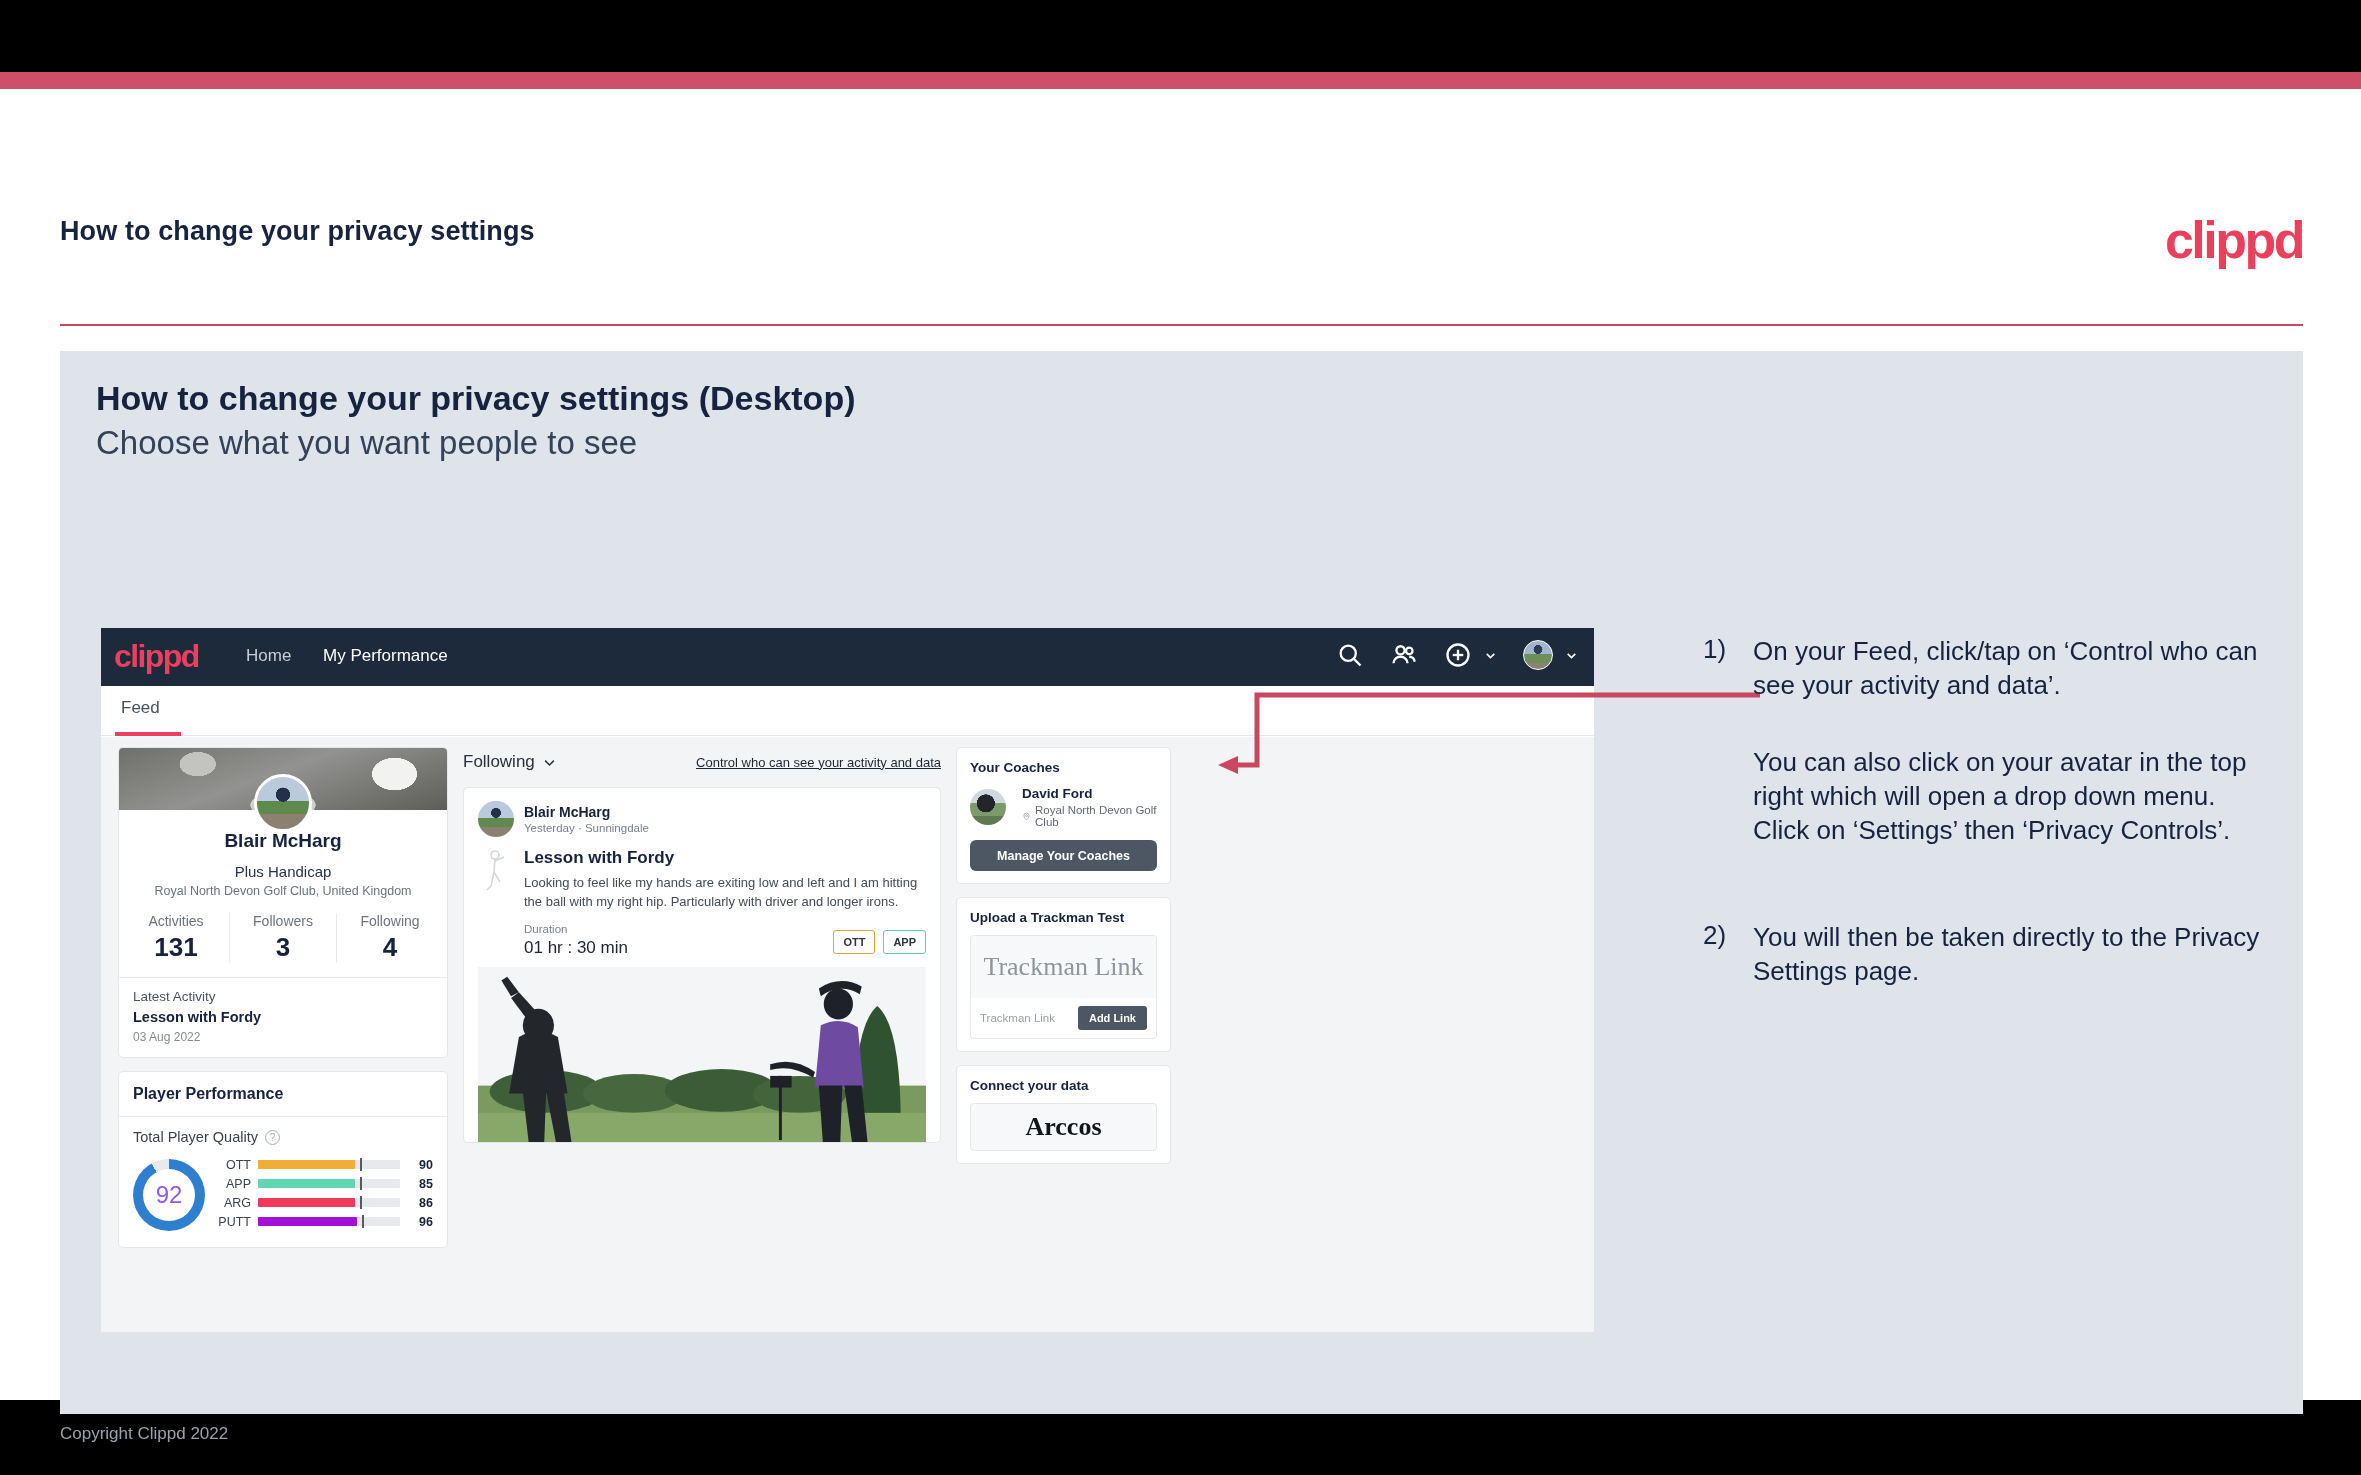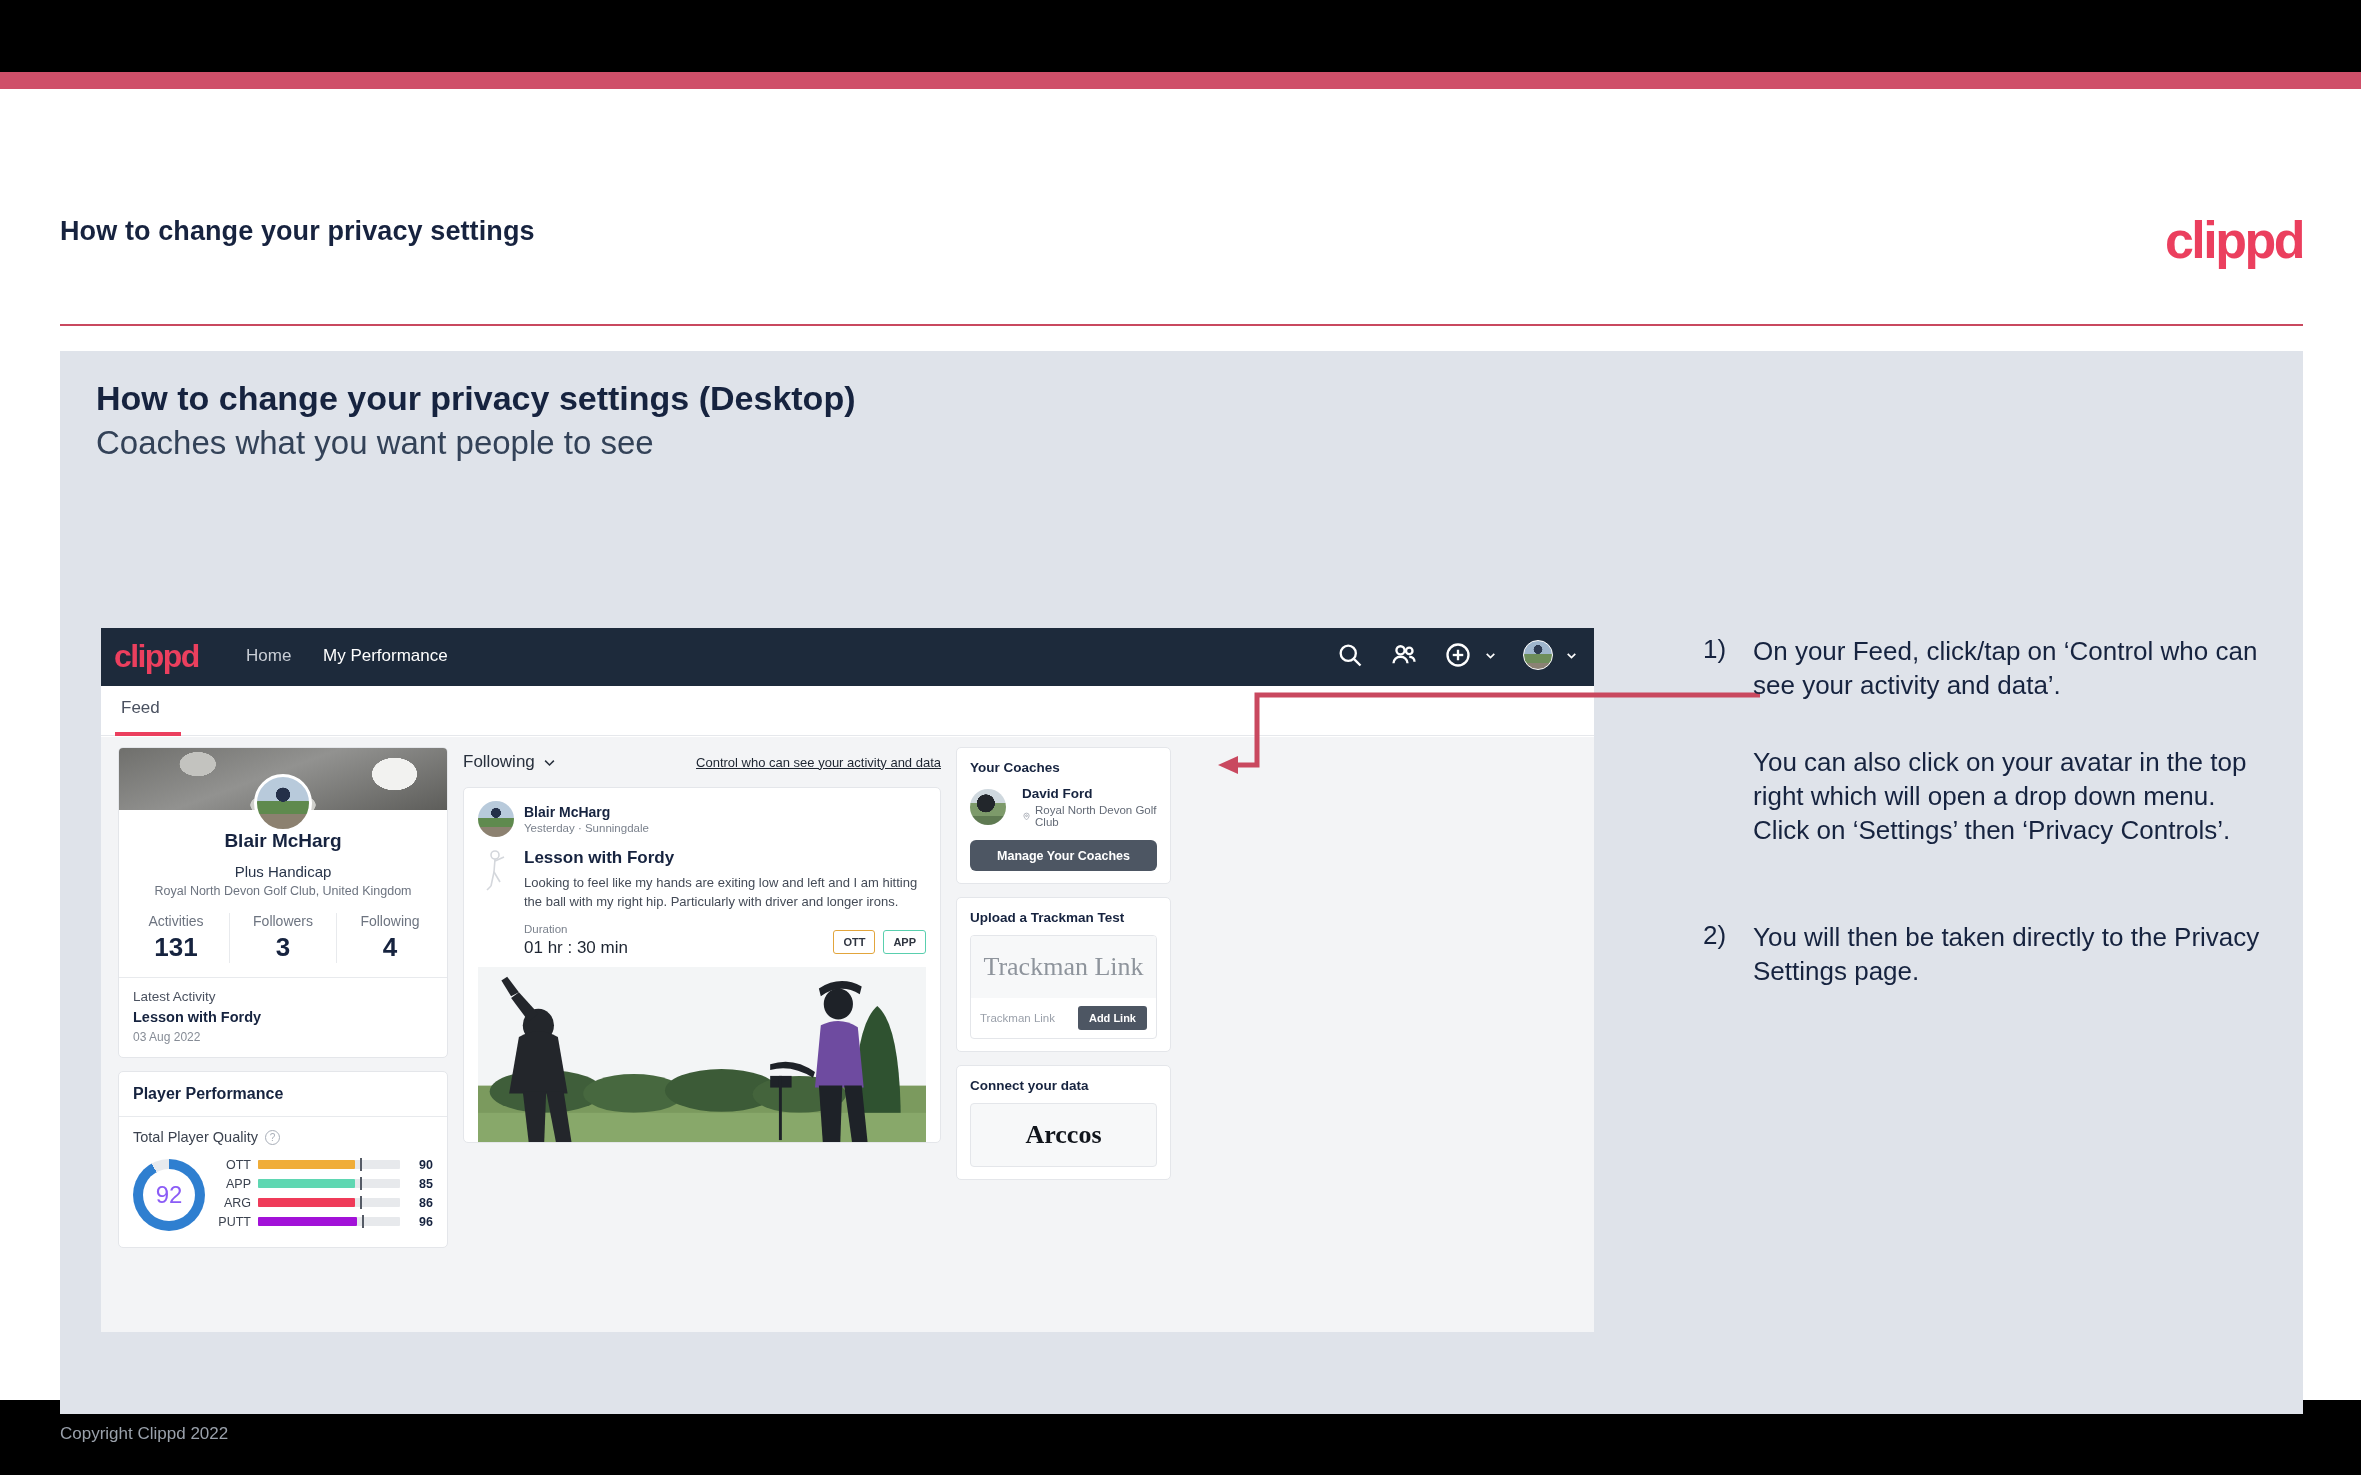--- a/index.html
+++ b/index.html
@@ -215,21 +215,21 @@
     height:62px; background:#f7f8f9; display:flex; align-items:center; justify-content:center;
     font-family:"Liberation Serif", serif; font-size:26px; color:#8e949c;
   }
   .tm-row { display:flex; align-items:center; justify-content:space-between; padding:8px 9px; }
   .tm-ph { font-size:11.5px; color:#9aa0aa; }
   .btn-add {
     background:#4d5663; color:#fff; border:none; border-radius:3px;
     font-size:11px; font-weight:700; padding:6px 11px;
     font-family:"Liberation Sans", sans-serif; cursor:pointer;
   }
-  .ac-box { margin-top:10px; border:1px solid #e4e6ea; border-radius:4px; height:64px;
+  .ac-box { margin-top:10px; border:1px solid #e4e6ea; border-radius:4px; height:48px;
             background:#f7f8f9; display:flex; align-items:center; justify-content:center; }
   .ac-logo { font-family:"Liberation Serif", serif; font-size:26px; font-weight:700; color:#11151c; }
 
   
   .callout { position:absolute; left:1200px; top:580px; width:560px; height:120px; pointer-events:none; }
 
   
   .instr { position:absolute; left:1703px; top:545px; width:560px; }
   .ins-item { display:flex; gap:16px; margin-bottom:0; }
   .ins-num { font-size:26px; color:#16233f; width:34px; flex:none; }
@@ -247,21 +247,21 @@
   <div class="bar-bot-black"></div>
 
   <div class="slide">
 
     <div class="slide-title">How to change your privacy settings</div>
     <div class="logo-top">clippd</div>
     <div class="title-rule"></div>
 
     <div class="panel">
       <div class="panel-h1">How to change your privacy settings (Desktop)</div>
-      <div class="panel-h2">Coaches what you want people to see</div>
+      <div class="panel-h2">Choose what you want people to see</div>
     </div>
 
     <div class="app">
 
       <div class="app-nav">
         <div class="app-logo">clippd</div>
         <div class="nav-link" style="left:145px">Home</div>
         <div class="nav-link active" style="left:222px">My Performance</div>
 
         <div class="nav-icons">

